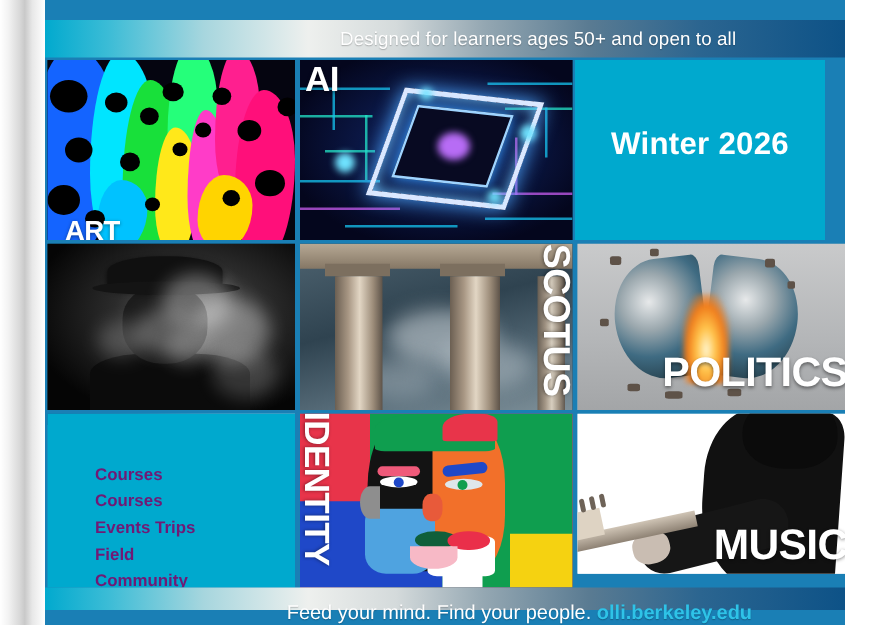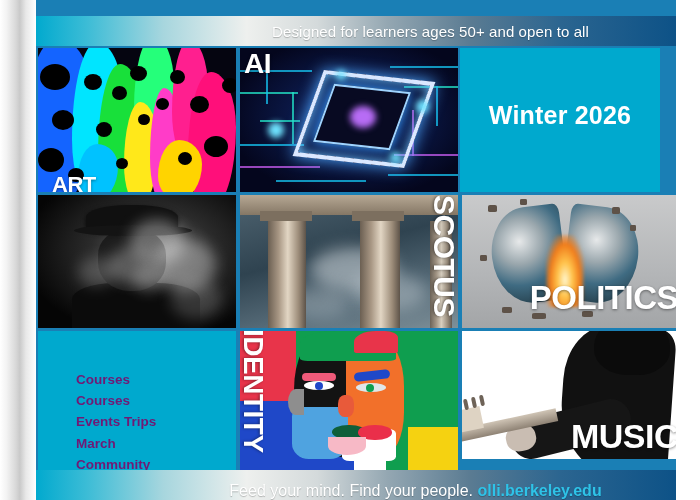--- a/index.html
+++ b/index.html
@@ -39,21 +39,21 @@
         #00a9ce 0%, #3bbcd6 8%, #a7d6de 20%, #eef0ee 33%,
         #d4dadb 44%, #94a7b2 55%, #5a7b92 68%, #2b6590 82%, #0d5287 100%);
   }
   #top-band-text{
     color:#ffffff;font-size:15px;letter-spacing:.1px;
     text-shadow:0 1px 1px rgba(0,0,0,.25);
     margin-left:150px;white-space:nowrap;text-align:center;
   }
 
   #bottom-band{
-    position:absolute;left:0;top:470px;height:30px;width:641px;
+    position:absolute;left:0;top:470px;height:18px;width:641px;
     background:linear-gradient(to right,
         #00a9ce 0%, #3bbcd6 8%, #a7d6de 20%, #eef0ee 33%,
         #d4dadb 44%, #94a7b2 55%, #5a7b92 68%, #2b6590 82%, #0d5287 100%);
     display:flex;align-items:flex-start;justify-content:center;
   }
   #bottom-band-inner{
     margin-top:12px;white-space:nowrap;font-size:16px;color:#ffffff;
     text-shadow:0 1px 1px rgba(0,0,0,.25);margin-left:120px;
   }
   #bottom-url{color:#2ec3e8;font-weight:bold;}
@@ -289,21 +289,21 @@
     </div>
     <span class="label" id="label-politics">POLITICS</span>
   </div>
 
   <div id="list-divider"></div>
   <div class="tile" id="panel-list">
     <div id="list-items">
       <div class="list-item">Courses</div>
       <div class="list-item">Courses</div>
       <div class="list-item">Events Trips</div>
-      <div class="list-item">March</div>
+      <div class="list-item">Field</div>
       <div class="list-item">Community</div>
     </div>
   </div>
 
   <div class="tile" id="tile-identity">
     <div id="id-grid">
       <div class="idblock" style="left:0;top:0;width:56px;height:70px;background:#e8344a;"></div>
       <div class="idblock" style="left:0;top:70px;width:56px;height:69px;background:#1f48c8;"></div>
       <div class="idblock" style="left:56px;top:0;width:80px;height:139px;background:#0f9e4f;"></div>
       <div class="idblock" style="left:136px;top:0;width:82px;height:139px;background:#0f9e4f;"></div>

